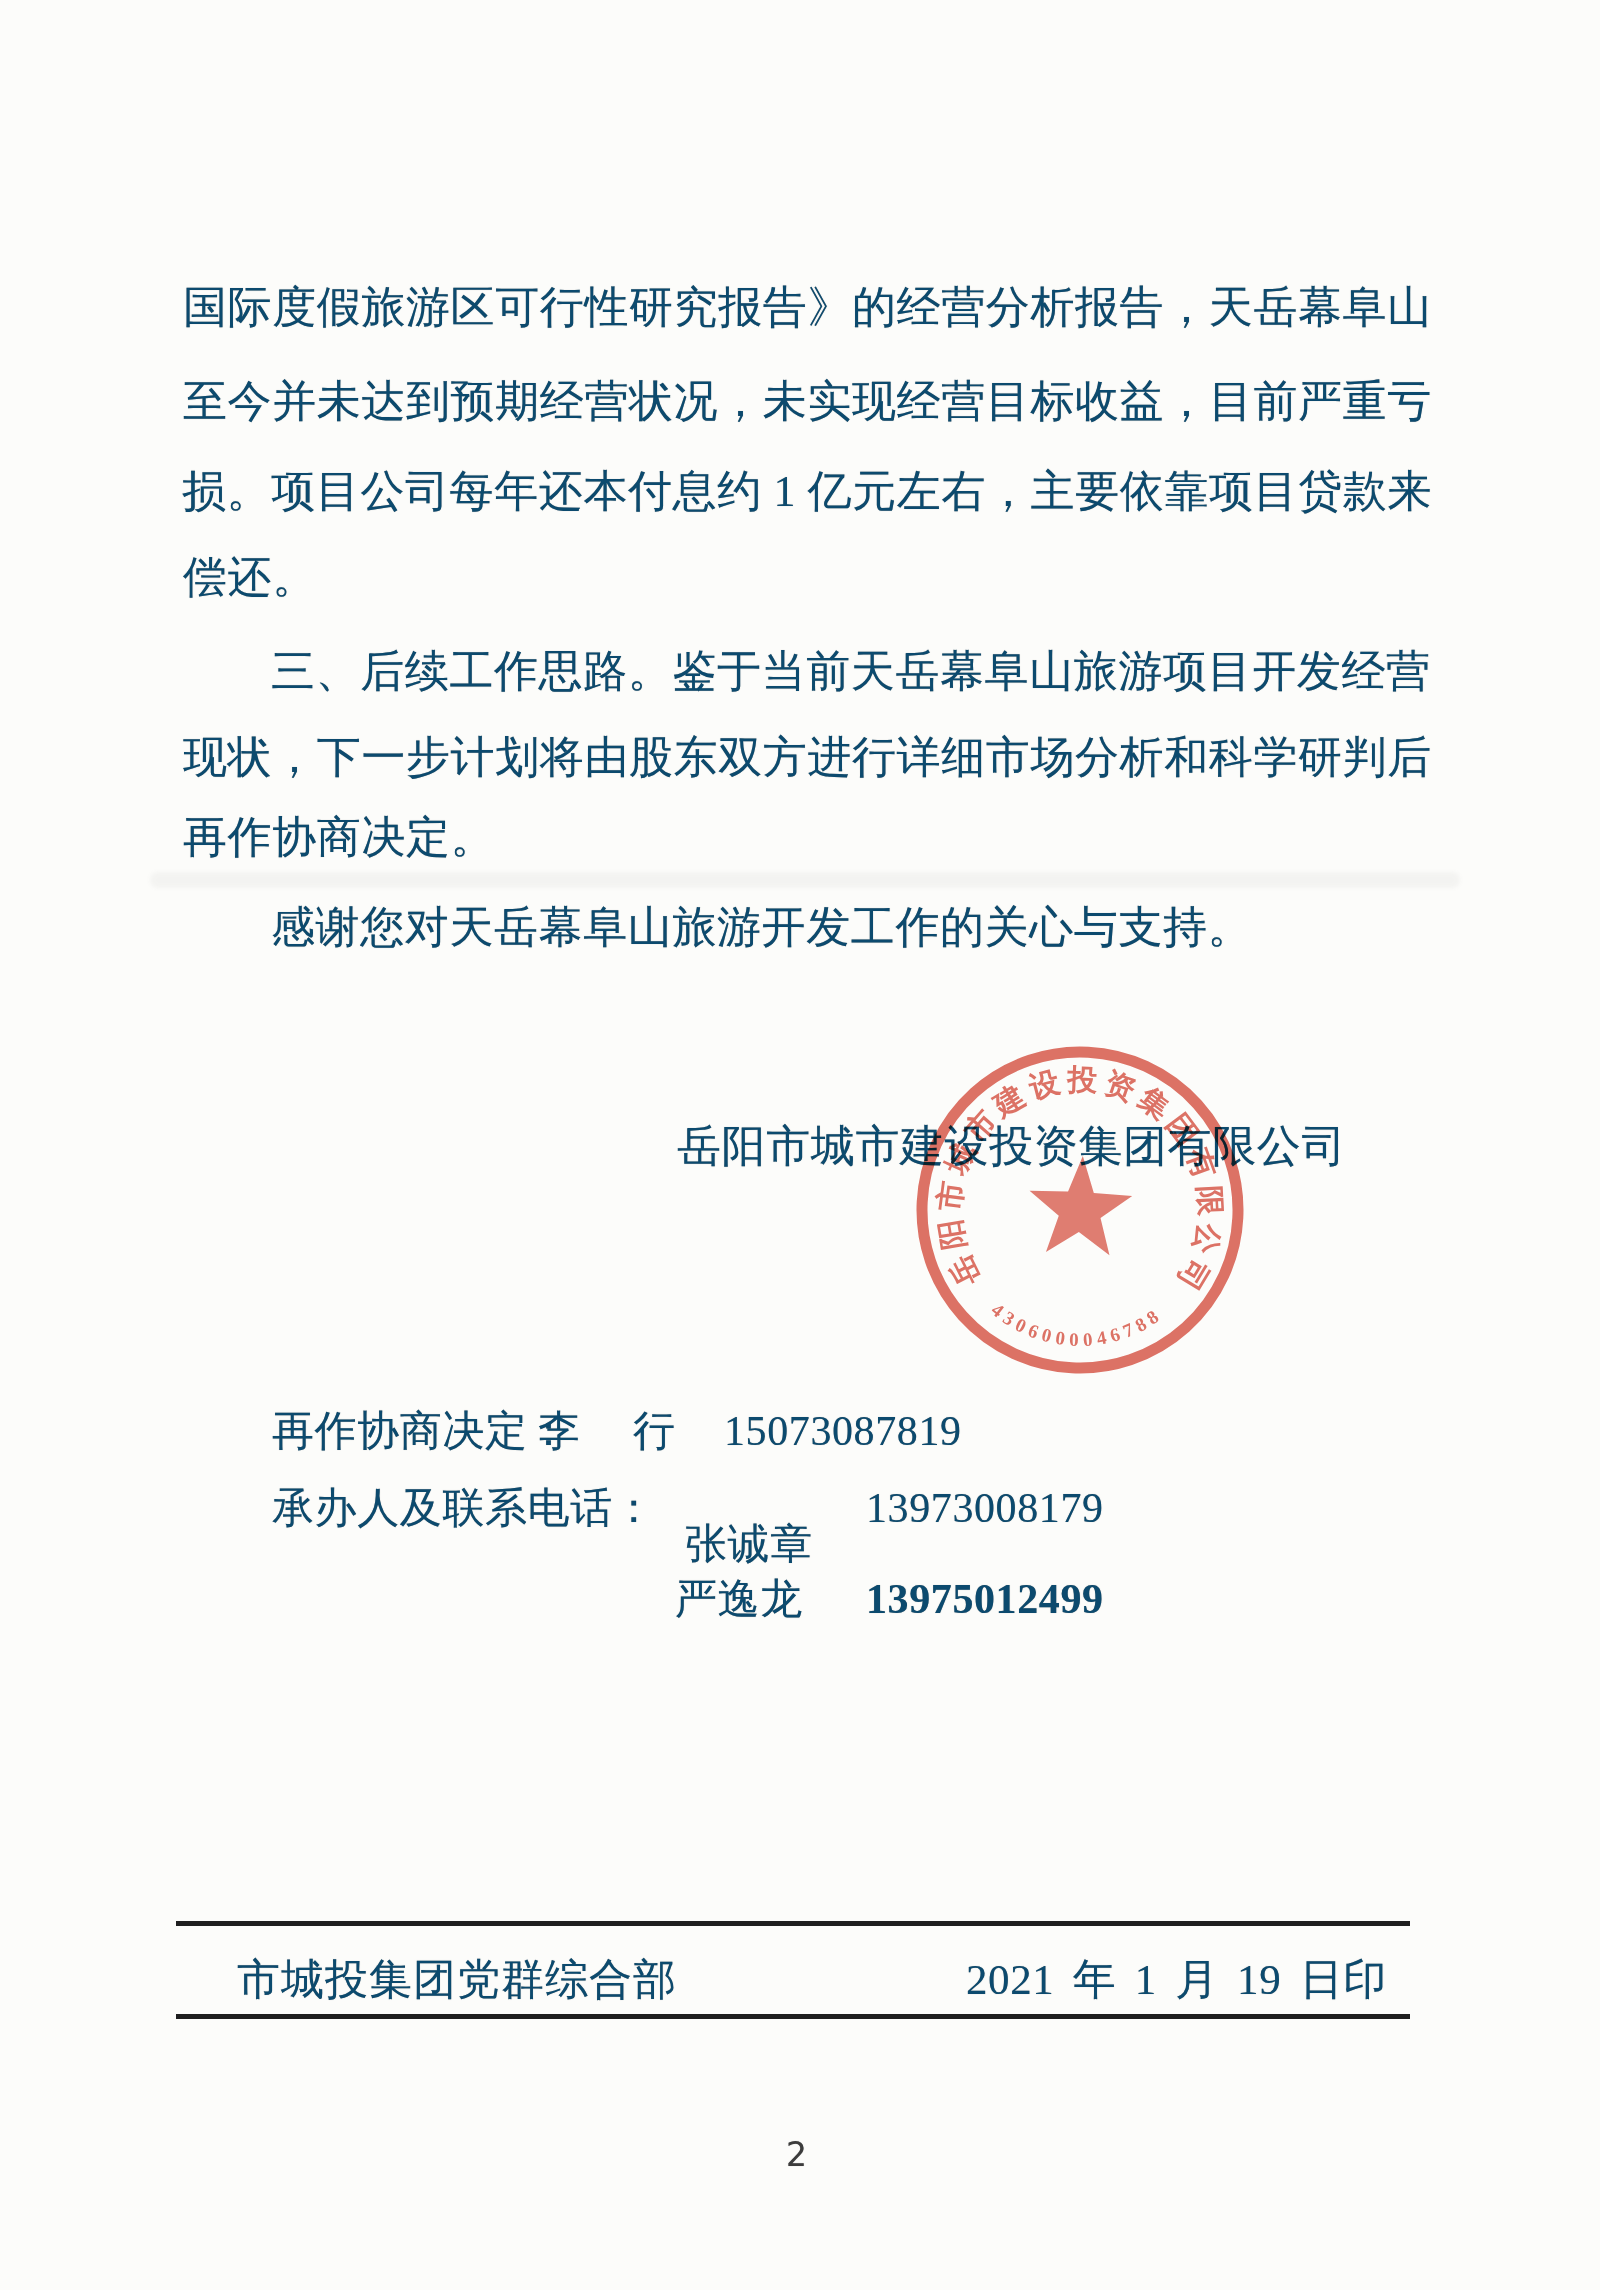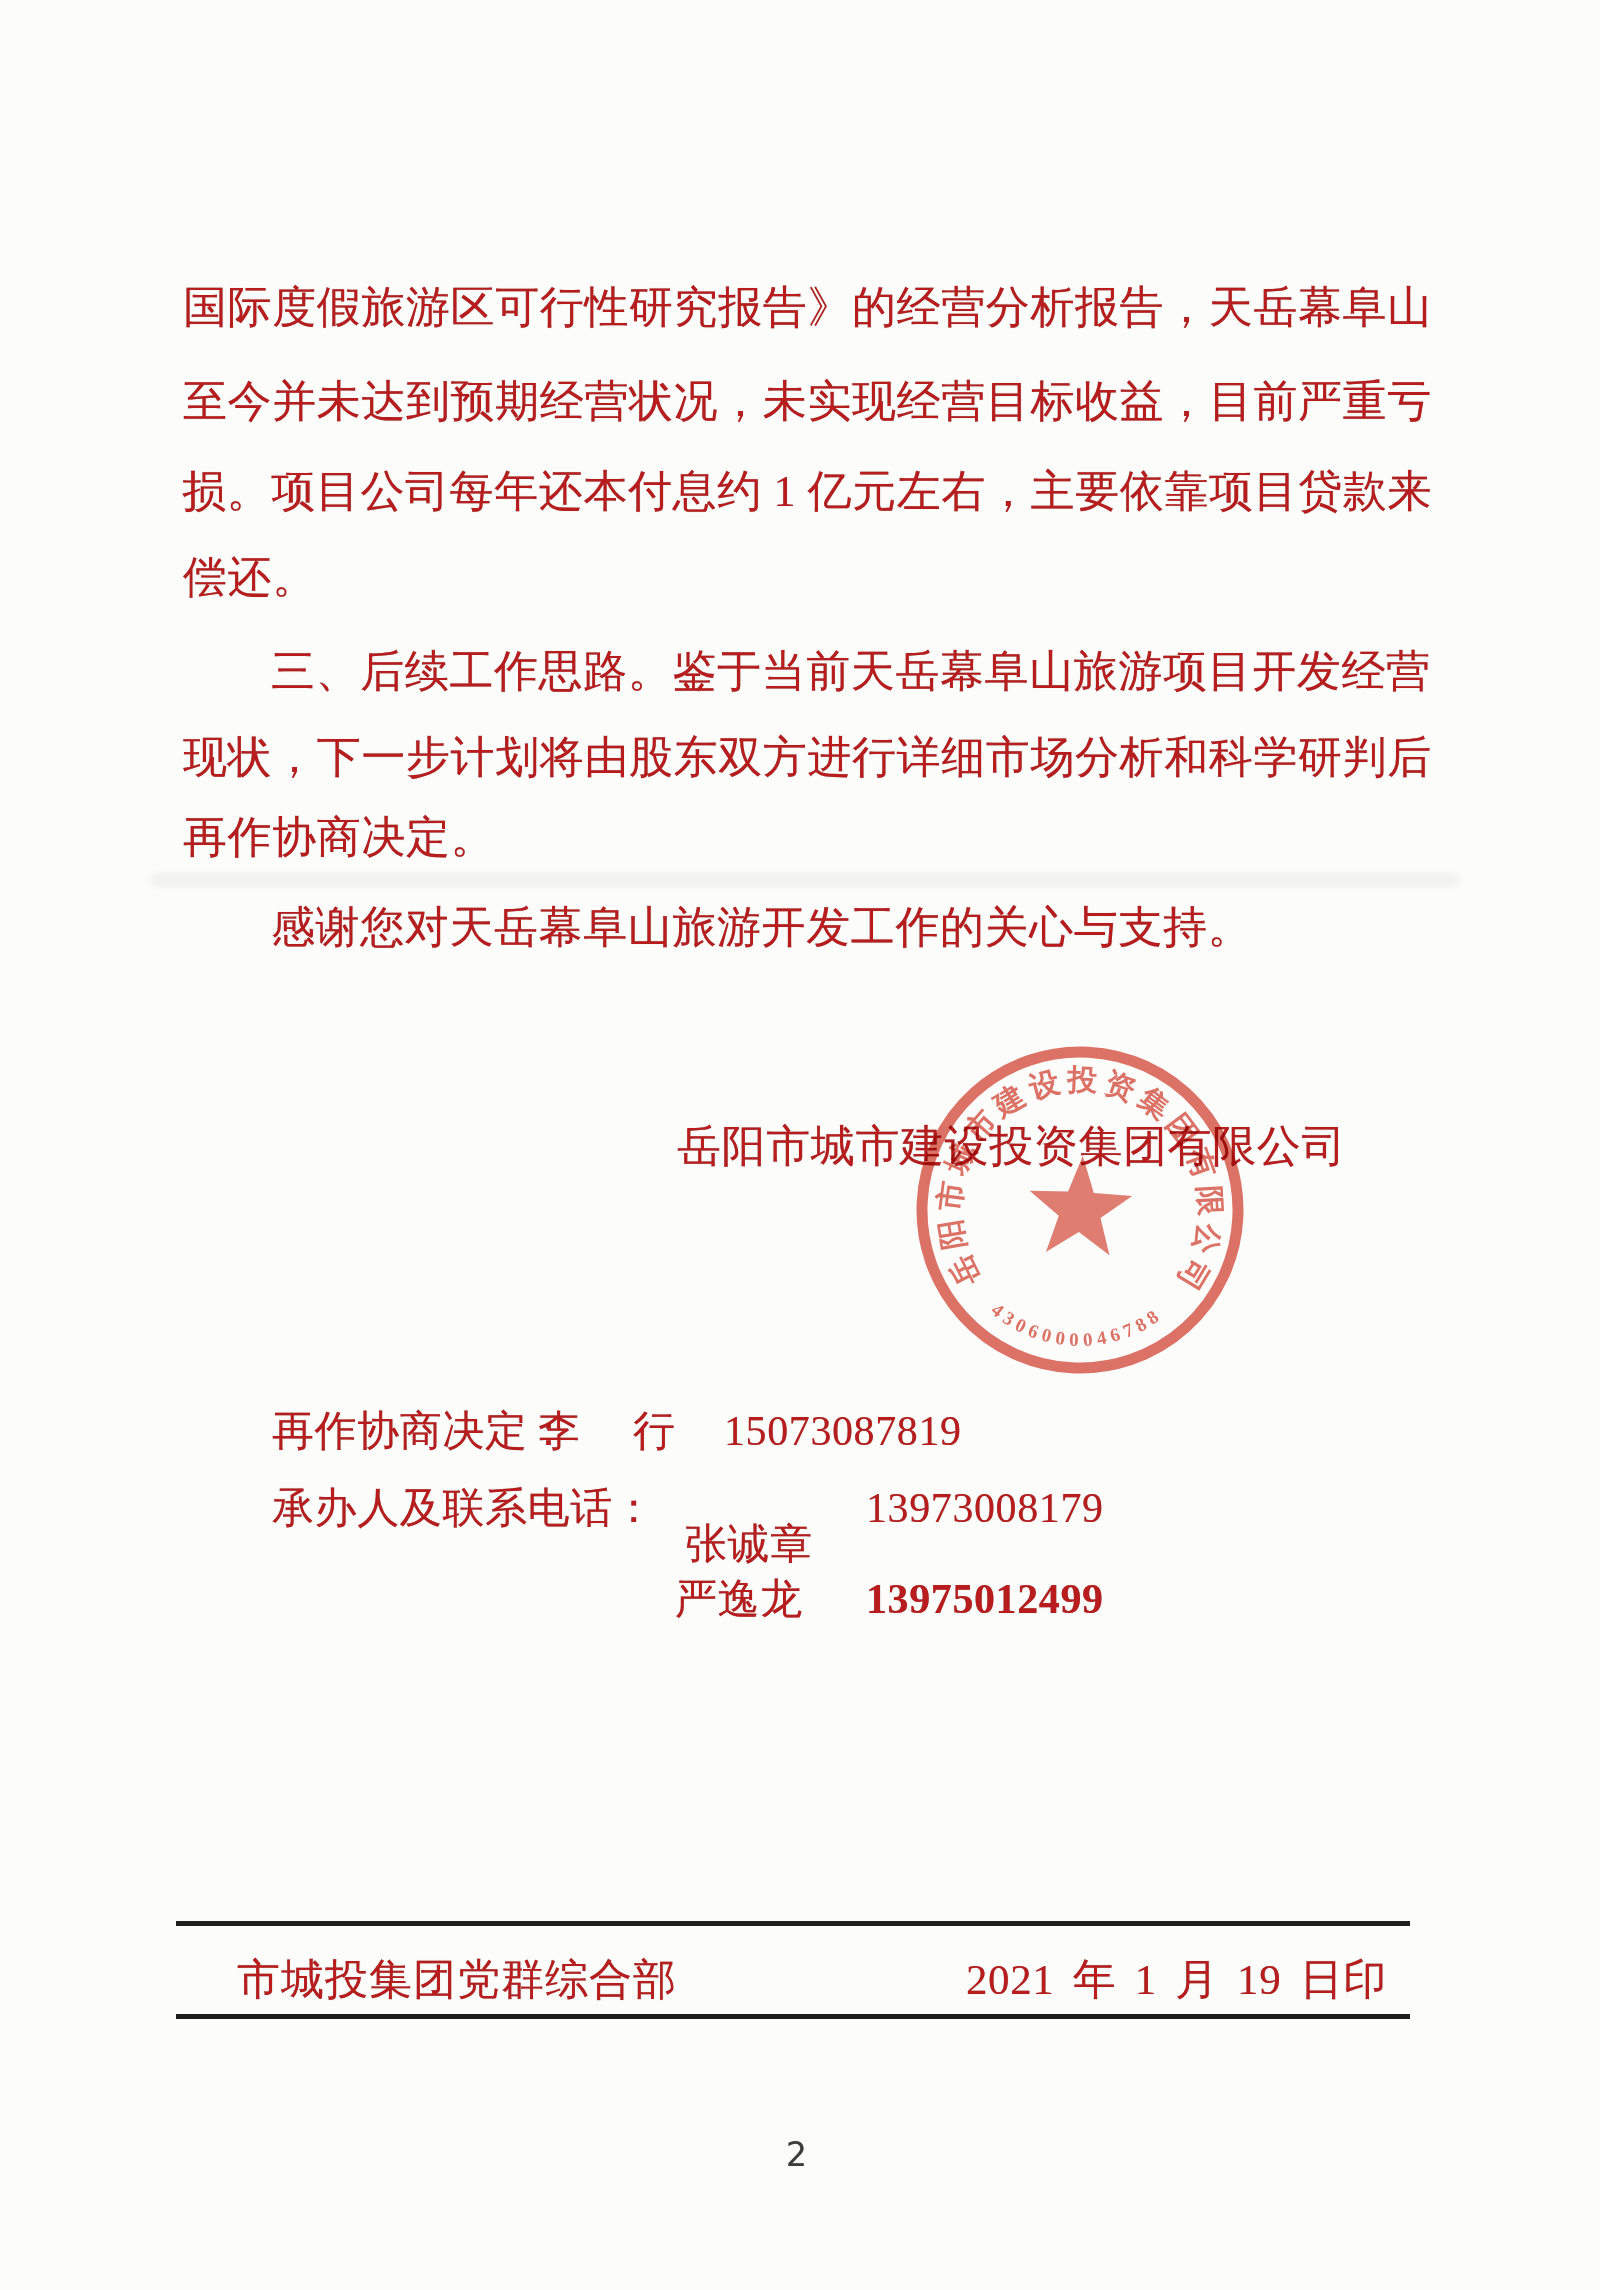--- a/index.html
+++ b/index.html
@@ -10,21 +10,21 @@
     background:#fcfcfa;
     overflow:hidden;
     font-family:"Liberation Serif","DejaVu Serif",serif;
     color:#2e2c29;
   }
   .txt{
     position:absolute;
     font-size:44px;line-height:1;
     letter-spacing:.6px;
     white-space:pre;
-    color:#b91c1c;
+    color:#0c4a6e;
     text-shadow:0 0 .7px rgba(46,44,41,.5);
   }
   
   #l1{left:183px;top:286px;}
   #l2{left:183px;top:380px;}
   #l3{left:182px;top:470px;}
   #l4{left:183px;top:556px;}
   #l5{left:271px;top:650px;}
   #l6{left:183px;top:736px;}
   #l7{left:183px;top:816px;}

